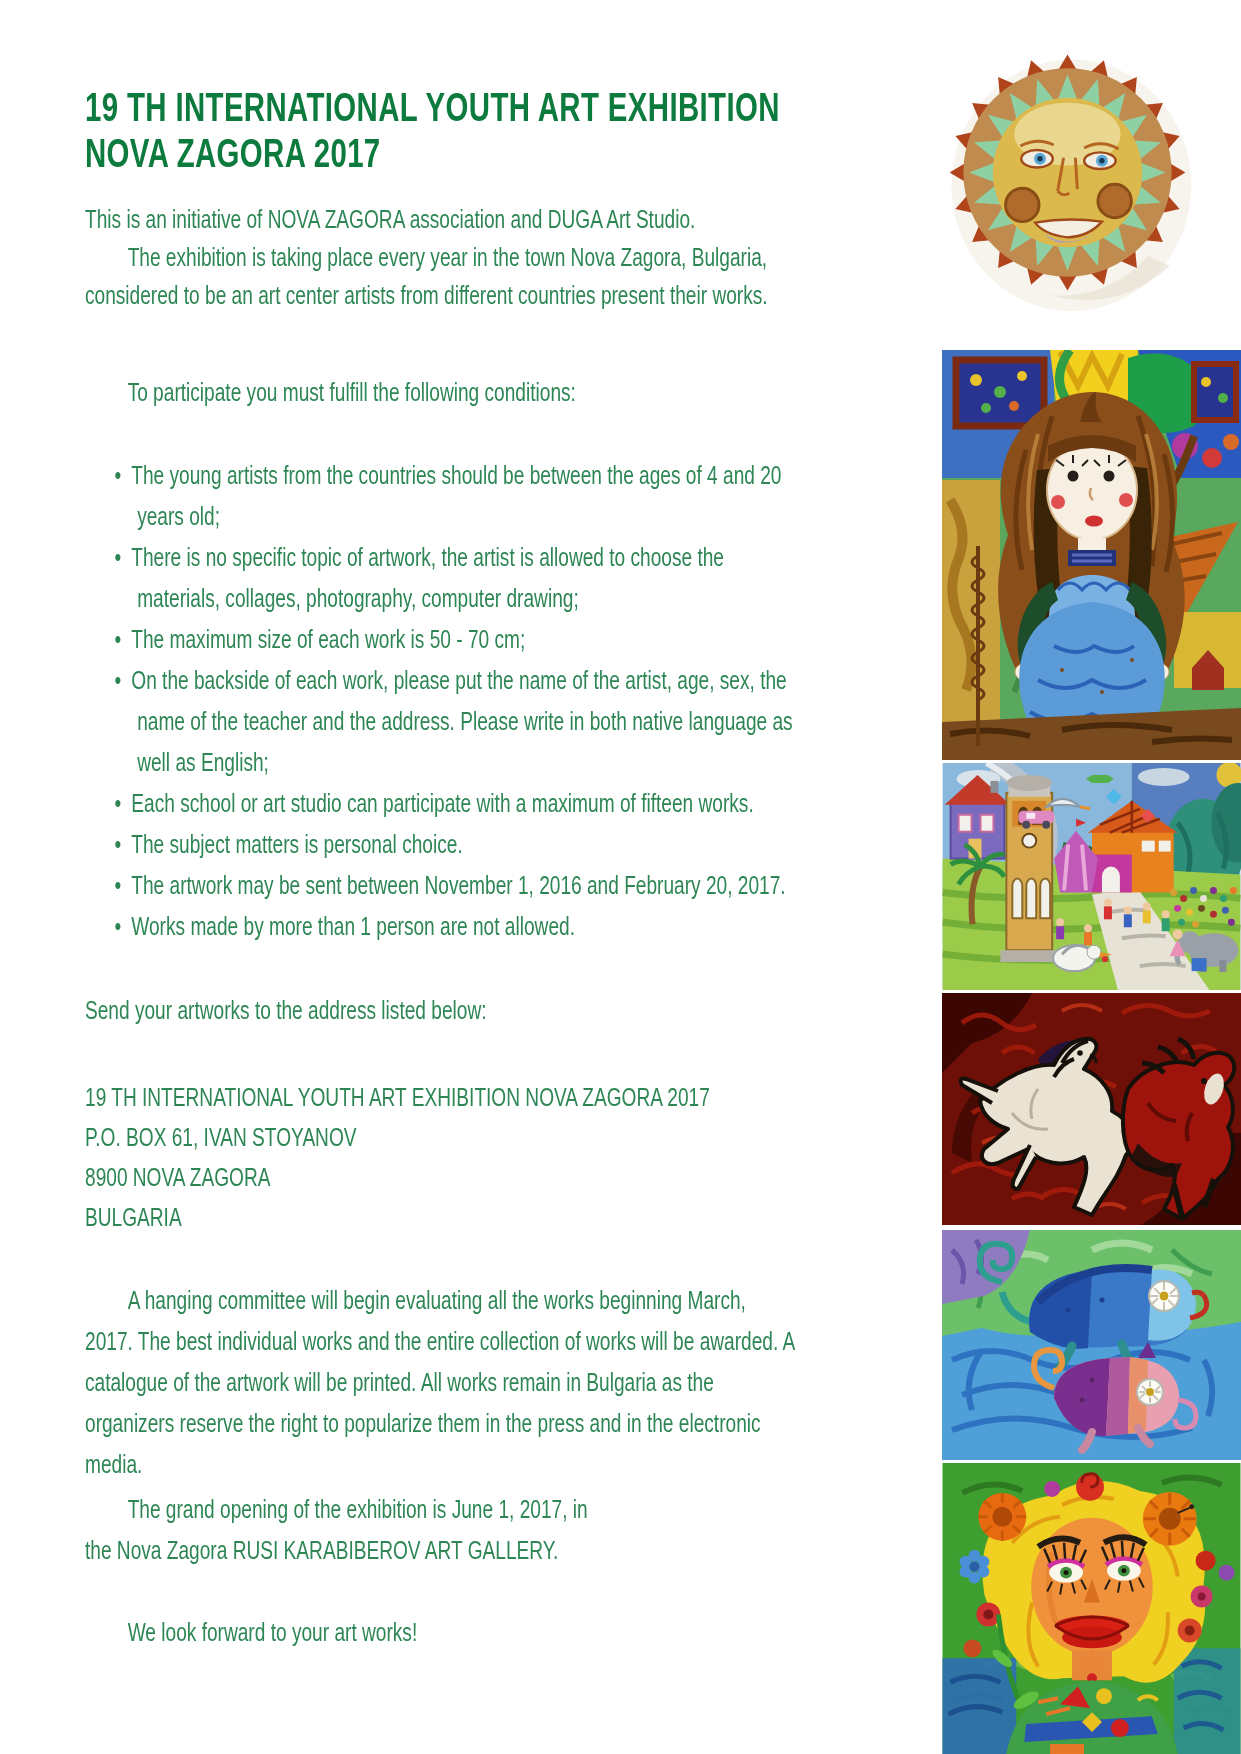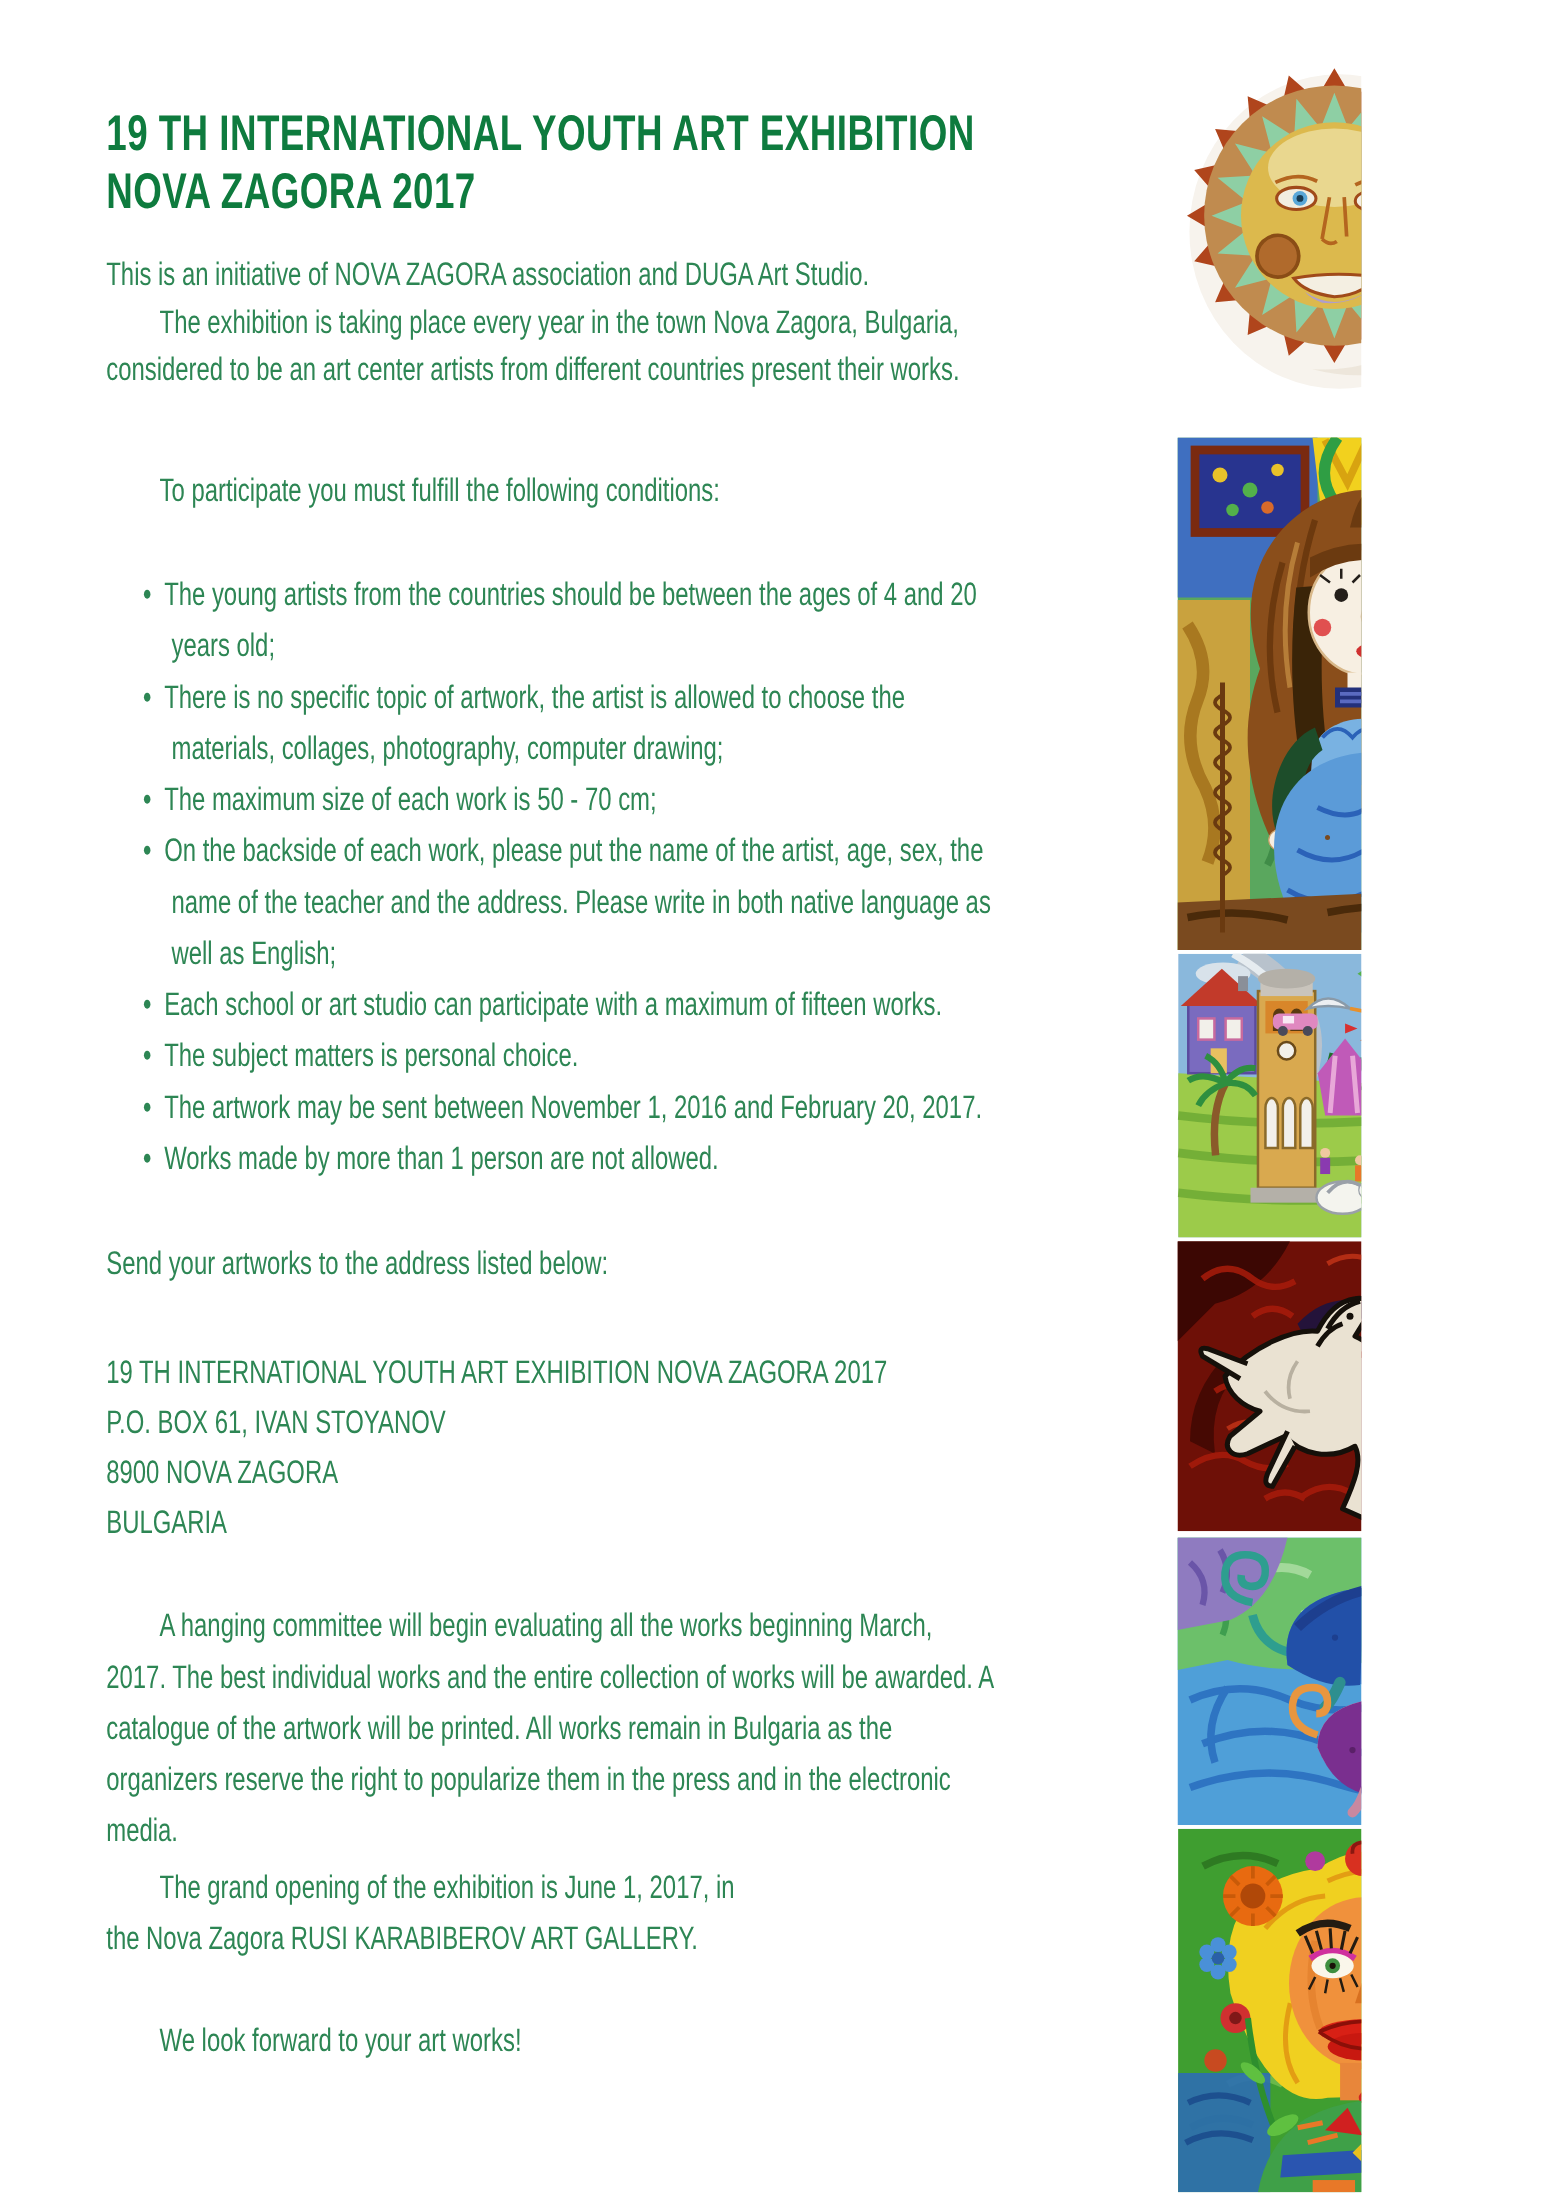--- a/index.html
+++ b/index.html
@@ -1,16 +1,16 @@
 <!DOCTYPE html>
 <html><head>
 <meta charset="utf-8">
 <style>
   html,body{margin:0;padding:0;background:#ffffff;}
-  .page{position:relative;width:1089px;height:1754px;background:#ffffff;overflow:hidden;
+  .page{position:relative;width:1241px;height:1754px;background:#ffffff;overflow:hidden;
         font-family:"Liberation Sans",sans-serif;}
   
   .text-col{position:absolute;left:85px;top:0;width:1010px;height:1754px;
             transform:scaleX(.735);transform-origin:0 0;color:#2d8654;}
   .blk{position:absolute;left:0;width:100%;}
   .title{position:absolute;top:84px;left:0;margin:0;font-size:40px;line-height:46px;
          font-weight:bold;color:#0e7b3e;letter-spacing:.5px;}
   .title span{display:block;white-space:nowrap;}
   .ln{font-size:26px;line-height:41px;white-space:nowrap;}
   .intro .ln{line-height:38px;}

